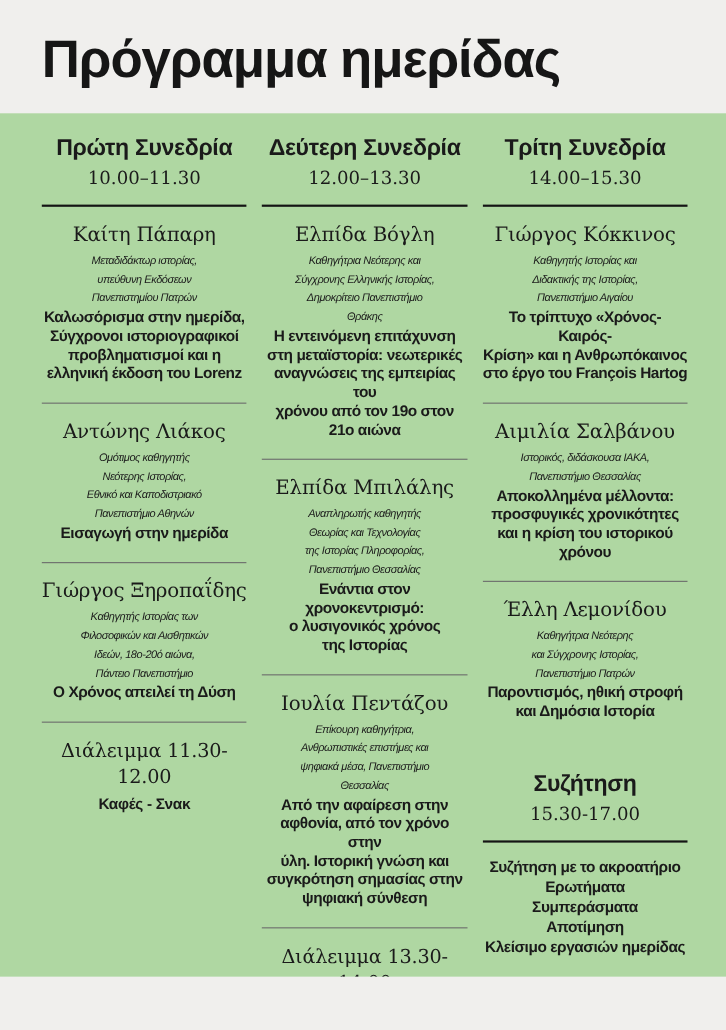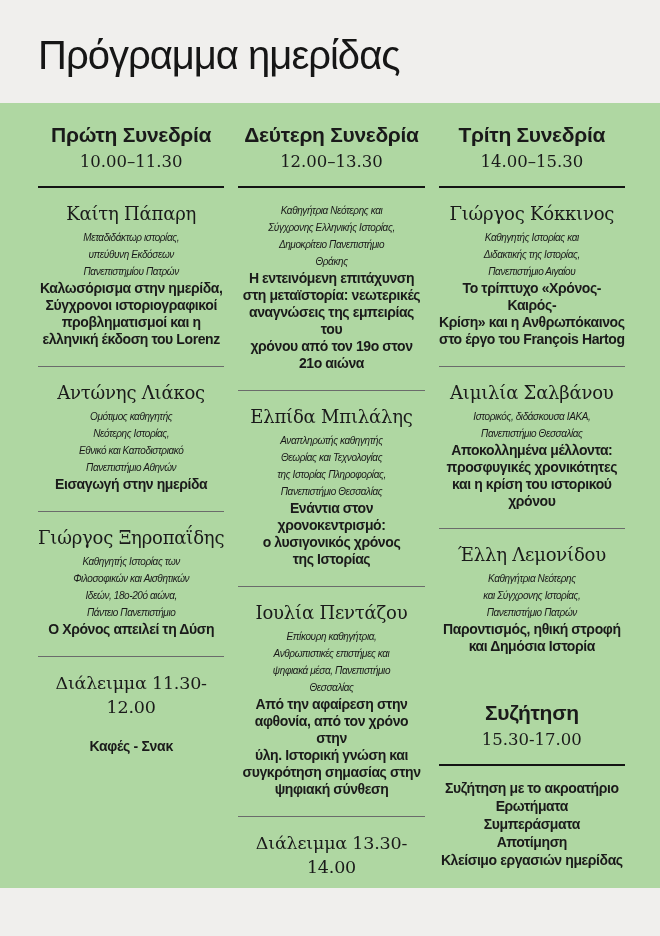--- a/index.html
+++ b/index.html
@@ -13,23 +13,23 @@
   .page{width:660px;height:936px;display:flex;flex-direction:column;}
 
   
   .header{
     height:103px;flex:0 0 103px;
     background:#f0efed;
     box-sizing:border-box;
     padding:32px 0 0 38px;
   }
   .page-title{
-    font-size:40px;line-height:46px;
+    font-size:48px;line-height:46px;
     letter-spacing:-1px;
-    font-weight:400;
+    font-weight:700;
     color:#161616;
   }
 
   
   .panel{
     height:785px;flex:0 0 785px;
     background:#afd7a2;
     box-sizing:border-box;
     padding:18px 35px 0 38px;
     display:grid;
@@ -77,21 +77,21 @@
   .break-block{padding-top:14px;}
   .break-label{
     font-family:"DejaVu Serif",serif;
     font-size:17.5px;line-height:24px;
     letter-spacing:-0.2px;
   }
   .break-detail{
     font-weight:bold;
     font-size:14px;line-height:19px;
     letter-spacing:-0.3px;
-    margin-top:18px;
+    margin-top:2px;
   }
 
   .discussion{margin-top:44px;}
   .discussion-items{padding-top:13px;}
   .discussion-item{
     font-weight:bold;
     font-size:14px;line-height:18px;
     letter-spacing:-0.4px;
   }
 
@@ -151,20 +151,21 @@
         <div class="break-detail">Καφές - Σνακ</div>
       </div>
     </div>
 
     <div class="col">
       <div class="session-title">Δεύτερη Συνεδρία</div>
       <div class="session-time">12.00–13.30</div>
       <hr class="rule rule-thick">
 
       <div class="speaker">
+        <div class="speaker-name">Ελπίδα Βόγλη</div>
         <div class="aff">Καθηγήτρια Νεότερης και
 Σύγχρονης Ελληνικής Ιστορίας,
 Δημοκρίτειο Πανεπιστήμιο
 Θράκης</div>
         <div class="talk">Η εντεινόμενη επιτάχυνση
 στη μεταϊστορία: νεωτερικές
 αναγνώσεις της εμπειρίας του
 χρόνου από τον 19ο στον
 21ο αιώνα</div>
       </div>

